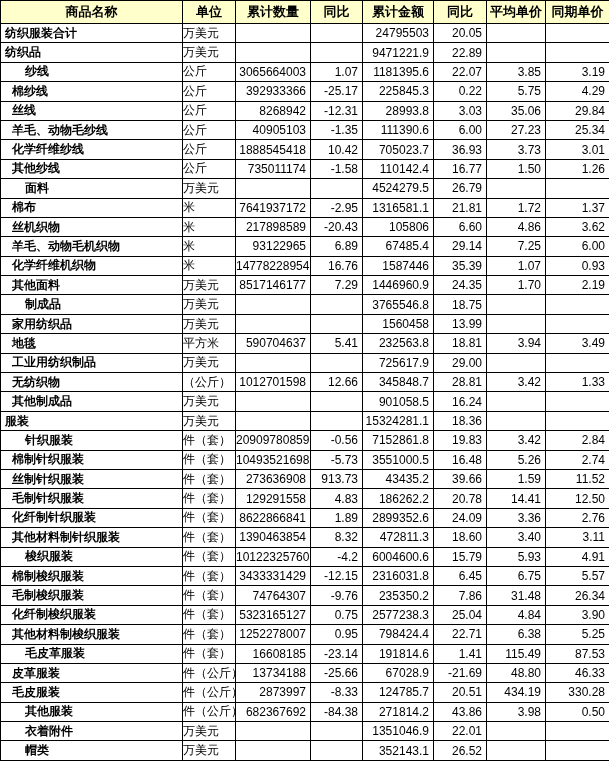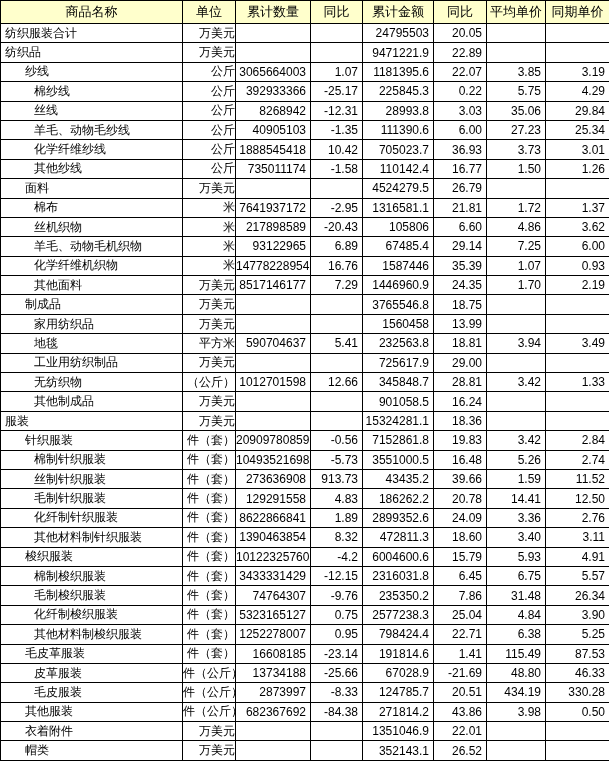--- a/index.html
+++ b/index.html
@@ -20,30 +20,30 @@
   }
   .report th,.report td{
     border:1px solid var(--border);
     padding:0;
     overflow:hidden;
     white-space:nowrap;
     vertical-align:middle;
   }
   .report thead th{
     background:var(--header-bg);
-    font-weight:normal;
+    font-weight:bold;
     height:22px;
     text-align:center;
     font-size:13px;
   }
-  td.name{text-align:left;}
+  td.name{text-align:left;font-weight:bold;}
   td.indent-0{padding-left:4px;}
   td.indent-1{padding-left:24px;}
-  td.indent-2{padding-left:33px;margin-left:23px;}
-  td.unit{text-align:right;}
+  td.indent-2{padding-left:11px;margin-left:23px;}
+  td.unit{text-align:left;}
   td.num{text-align:right;padding-right:4px;}
 </style>
 </head>
 <body>
 
 <table class="report">
   <colgroup>
     <col style="width:182px">
       <col style="width:53px">
       <col style="width:75px">

